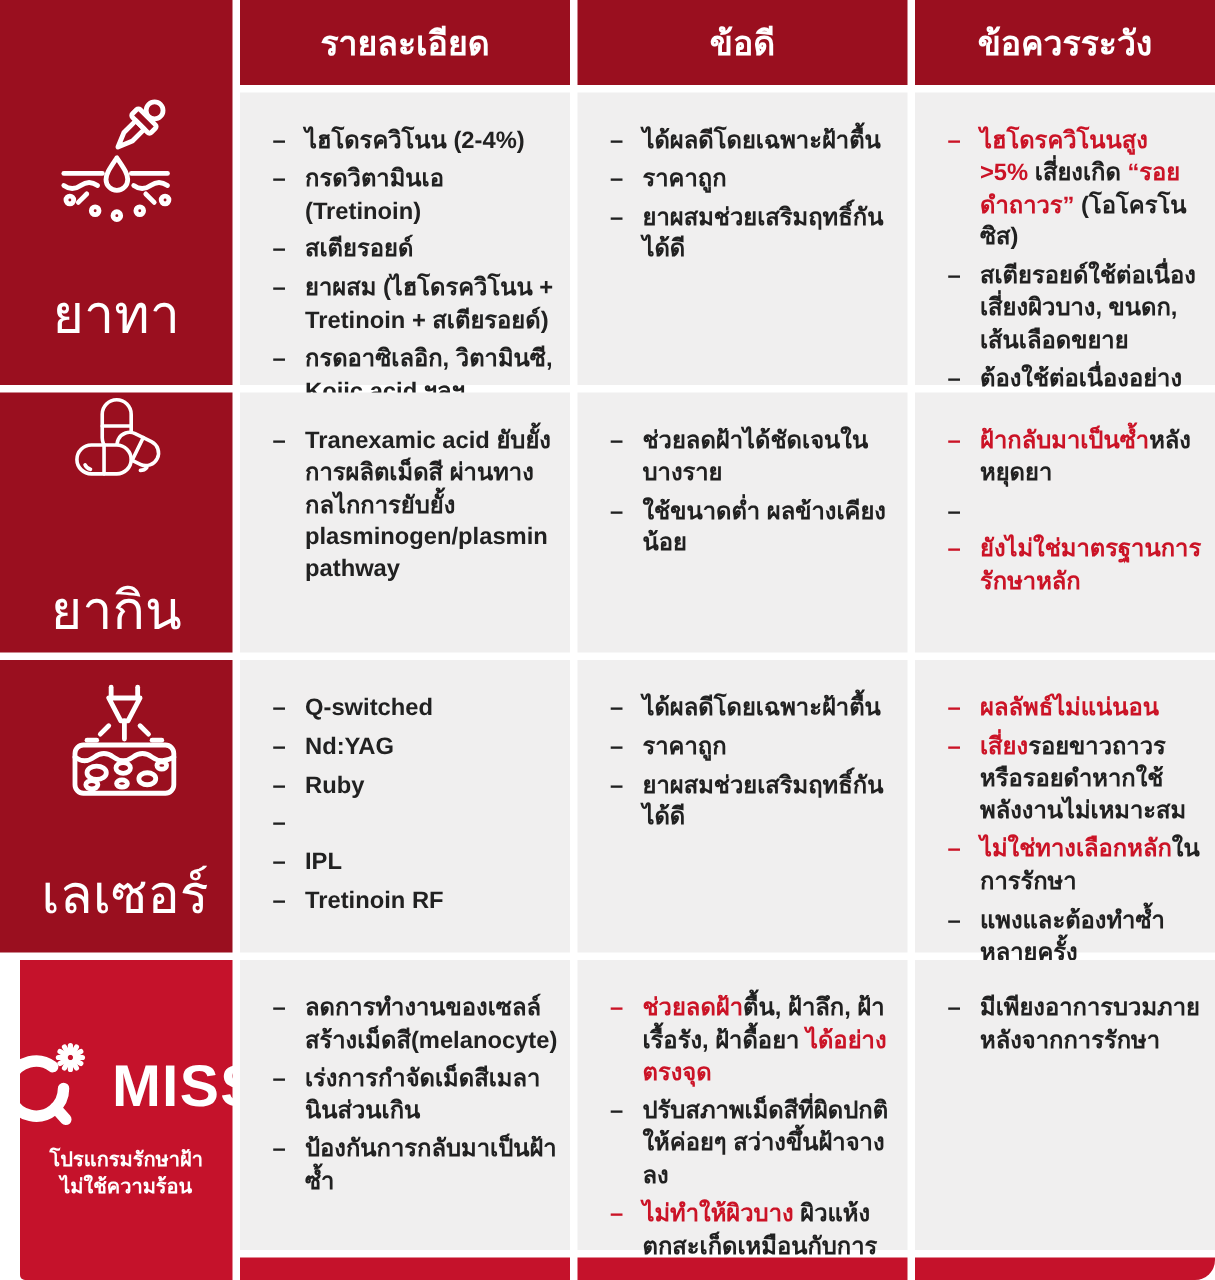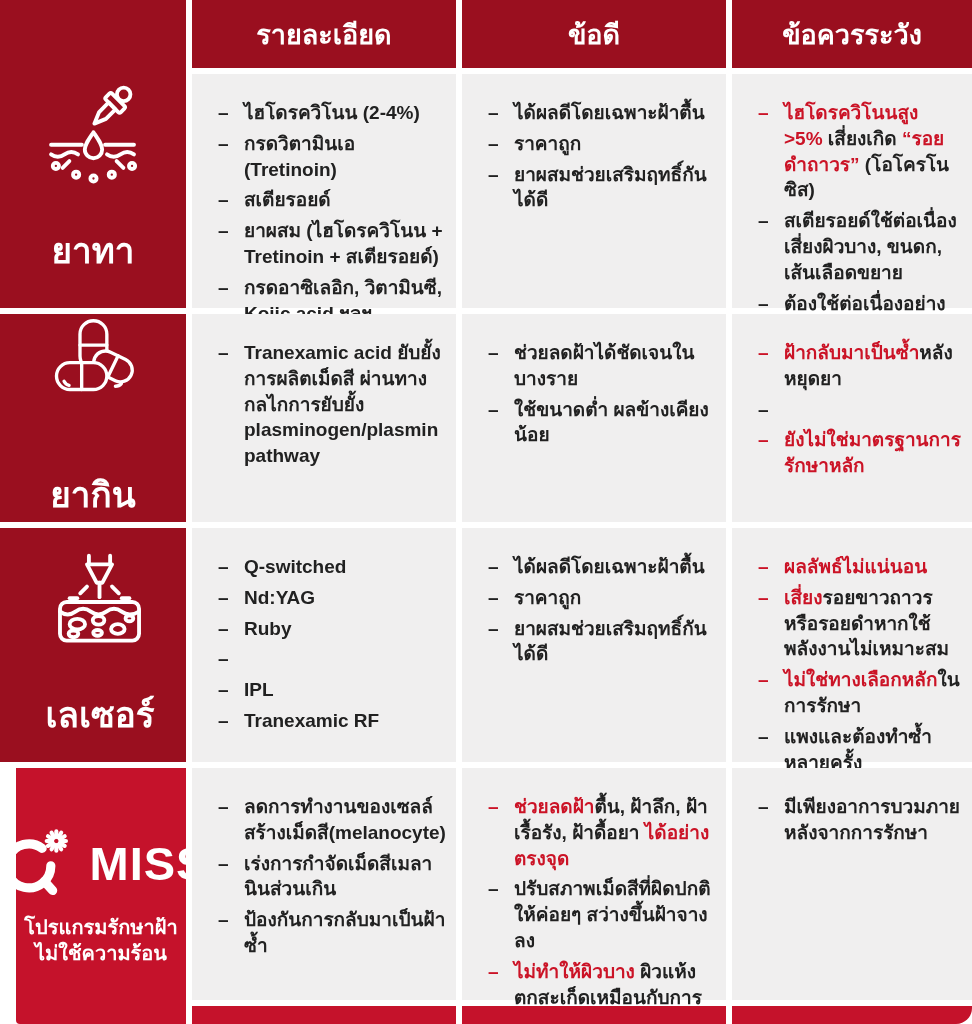--- a/index.html
+++ b/index.html
@@ -23,21 +23,21 @@
   }
   .hcell{
     background:var(--dark-red);color:#fff;
     display:flex;align-items:center;justify-content:center;
     font-size:27px;font-weight:bold;
   }
   .labelcell{
     background:var(--dark-red);color:#fff;
     display:flex;flex-direction:column;align-items:center;justify-content:center;
   }
-  .labelcell .rowlabel{font-size:35px;font-weight:bold;margin-top:31px;}
+  .labelcell .rowlabel{font-size:43px;font-weight:normal;margin-top:31px;}
   .cell-label-topical{grid-column:1;grid-row:1/3;padding-top:54px;box-sizing:border-box;}
   .cell-label-oral{grid-column:1;grid-row:3;gap:28px;}
   .cell-label-laser{grid-column:1;grid-row:4;padding-left:14px;}
   .cell-label-miss{grid-column:1;grid-row:5/7;background:var(--bright-red);border-bottom-left-radius:4px;margin-left:16px;}
   .h-details{grid-column:2;grid-row:1;}
   .h-pros{grid-column:3;grid-row:1;}
   .h-cautions{grid-column:4;grid-row:1;}
   .content{
     background:var(--cell-bg);
     color:var(--text-black);
@@ -45,21 +45,21 @@
     font-size:19px;line-height:1.36;font-weight:600;
     box-sizing:border-box;
   }
   .bullet{display:flex;margin-bottom:5px;}
   .dash{flex:0 0 26px;}
   .red{color:var(--red-text);}
   .footer-bar{background:var(--bright-red);}
   .footer-last{border-bottom-right-radius:16px;}
   .miss-top{display:flex;align-items:center;gap:8px;margin-bottom:14px;}
   .miss-word{font-size:47px;font-weight:bold;letter-spacing:1px;}
-  .miss-sub{font-size:20px;font-weight:bold;text-align:center;line-height:1.3;}
+  .miss-sub{font-size:16px;font-weight:bold;text-align:center;line-height:1.3;}
   .occlude{fill:var(--dark-red);}
   svg{display:block;}
 </style>
 </head>
 <body>
 
 <div class="table">
 
   <div class="labelcell cell-label-topical">
     <svg width="112" height="108" viewBox="0 0 115 112" fill="none" stroke="#fff" stroke-width="4" stroke-linecap="round" stroke-linejoin="round">
@@ -220,21 +220,21 @@
       </div>
       <div class="bullet">
         <span class="dash">–</span>
       </div>
       <div class="bullet">
         <span class="dash">–</span>
         <span class="bullet-text"><span>IPL</span></span>
       </div>
       <div class="bullet">
         <span class="dash">–</span>
-        <span class="bullet-text"><span>Tranexamic RF</span></span>
+        <span class="bullet-text"><span>Tretinoin RF</span></span>
       </div>
     </div>
   <div class="content" style="grid-column:3;grid-row:4;">
       <div class="bullet">
         <span class="dash">–</span>
         <span class="bullet-text"><span>ได้ผลดีโดยเฉพาะฝ้าตื้น</span></span>
       </div>
       <div class="bullet">
         <span class="dash">–</span>
         <span class="bullet-text"><span>ราคาถูก</span></span>

